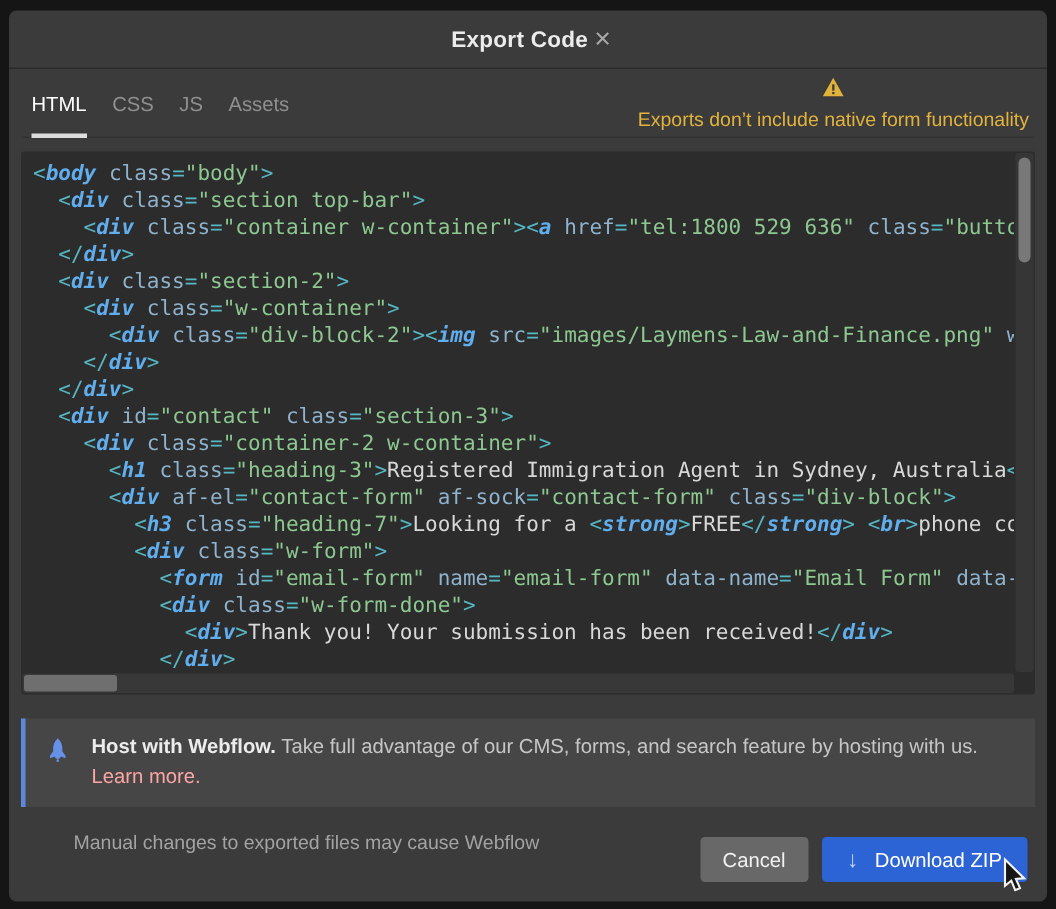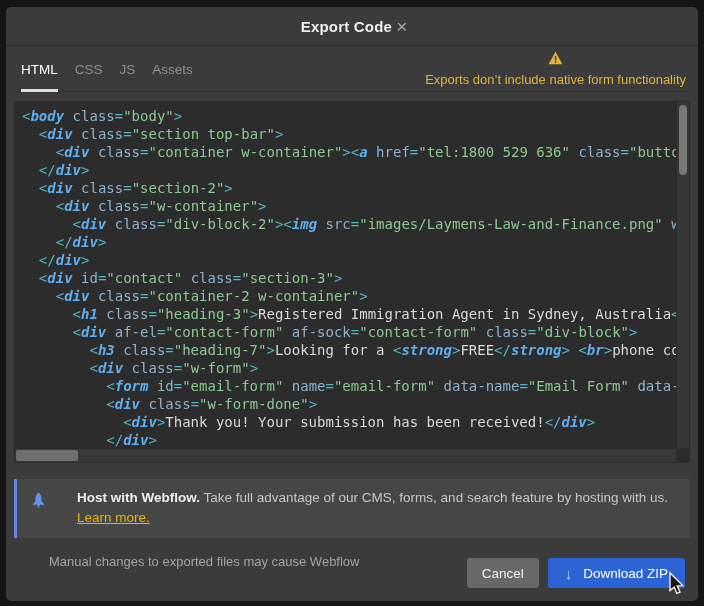--- a/index.html
+++ b/index.html
@@ -55,26 +55,26 @@
   .tk-s{color:#8dc891;}
   .tk-p{color:#56b6c2;}
   .tk-x{color:#d8d8d8;}
   .vscroll{position:absolute;top:1px;right:1px;bottom:15px;width:12px;background:#363636;border-radius:2px;}
   .vthumb{position:absolute;top:3px;left:2px;width:8px;height:70px;background:#787878;border-radius:4px;}
   .hscroll{position:absolute;left:1px;right:14px;bottom:1px;height:13px;background:#383838;border-radius:2px;}
   .hthumb{position:absolute;left:1px;top:1px;width:62px;height:11px;background:#6f6f6f;border-radius:2px;}
   
   .banner{
     margin:16px 8px 0 8px;background:#464646;border-left:3px solid #5f87dd;
-    padding:9px 16px 8px 13px;display:flex;gap:29px;
+    padding:9px 16px 8px 13px;display:flex;gap:13px;
     color:#c6c6c6;font-size:13.5px;line-height:20px;min-height:42px;
   }
   .banner .icon{flex:0 0 18px;padding-top:3px;}
   .banner b{color:#ececec;}
-  .banner a{color:#eab308;text-decoration:underline;cursor:pointer;display:inline-block;}
+  .banner a{color:#fca5a5;cursor:pointer;display:inline-block;}
   .banner .line2{display:block;}
   
   .footer{display:flex;justify-content:space-between;padding:13px 13px 0 8px;margin-left:35px;}
   .note{font-size:13px;line-height:22px;color:#a3a3a3;max-width:420px;}
   .btns{display:flex;gap:9px;margin-top:7px;}
   .btn{
     border:none;border-radius:3px;font-family:"Liberation Sans",sans-serif;
     font-size:13.5px;cursor:pointer;height:30px;display:flex;align-items:center;
   }
   .btn-cancel{background:#686868;color:#f1f1f1;padding:0 15px;}

